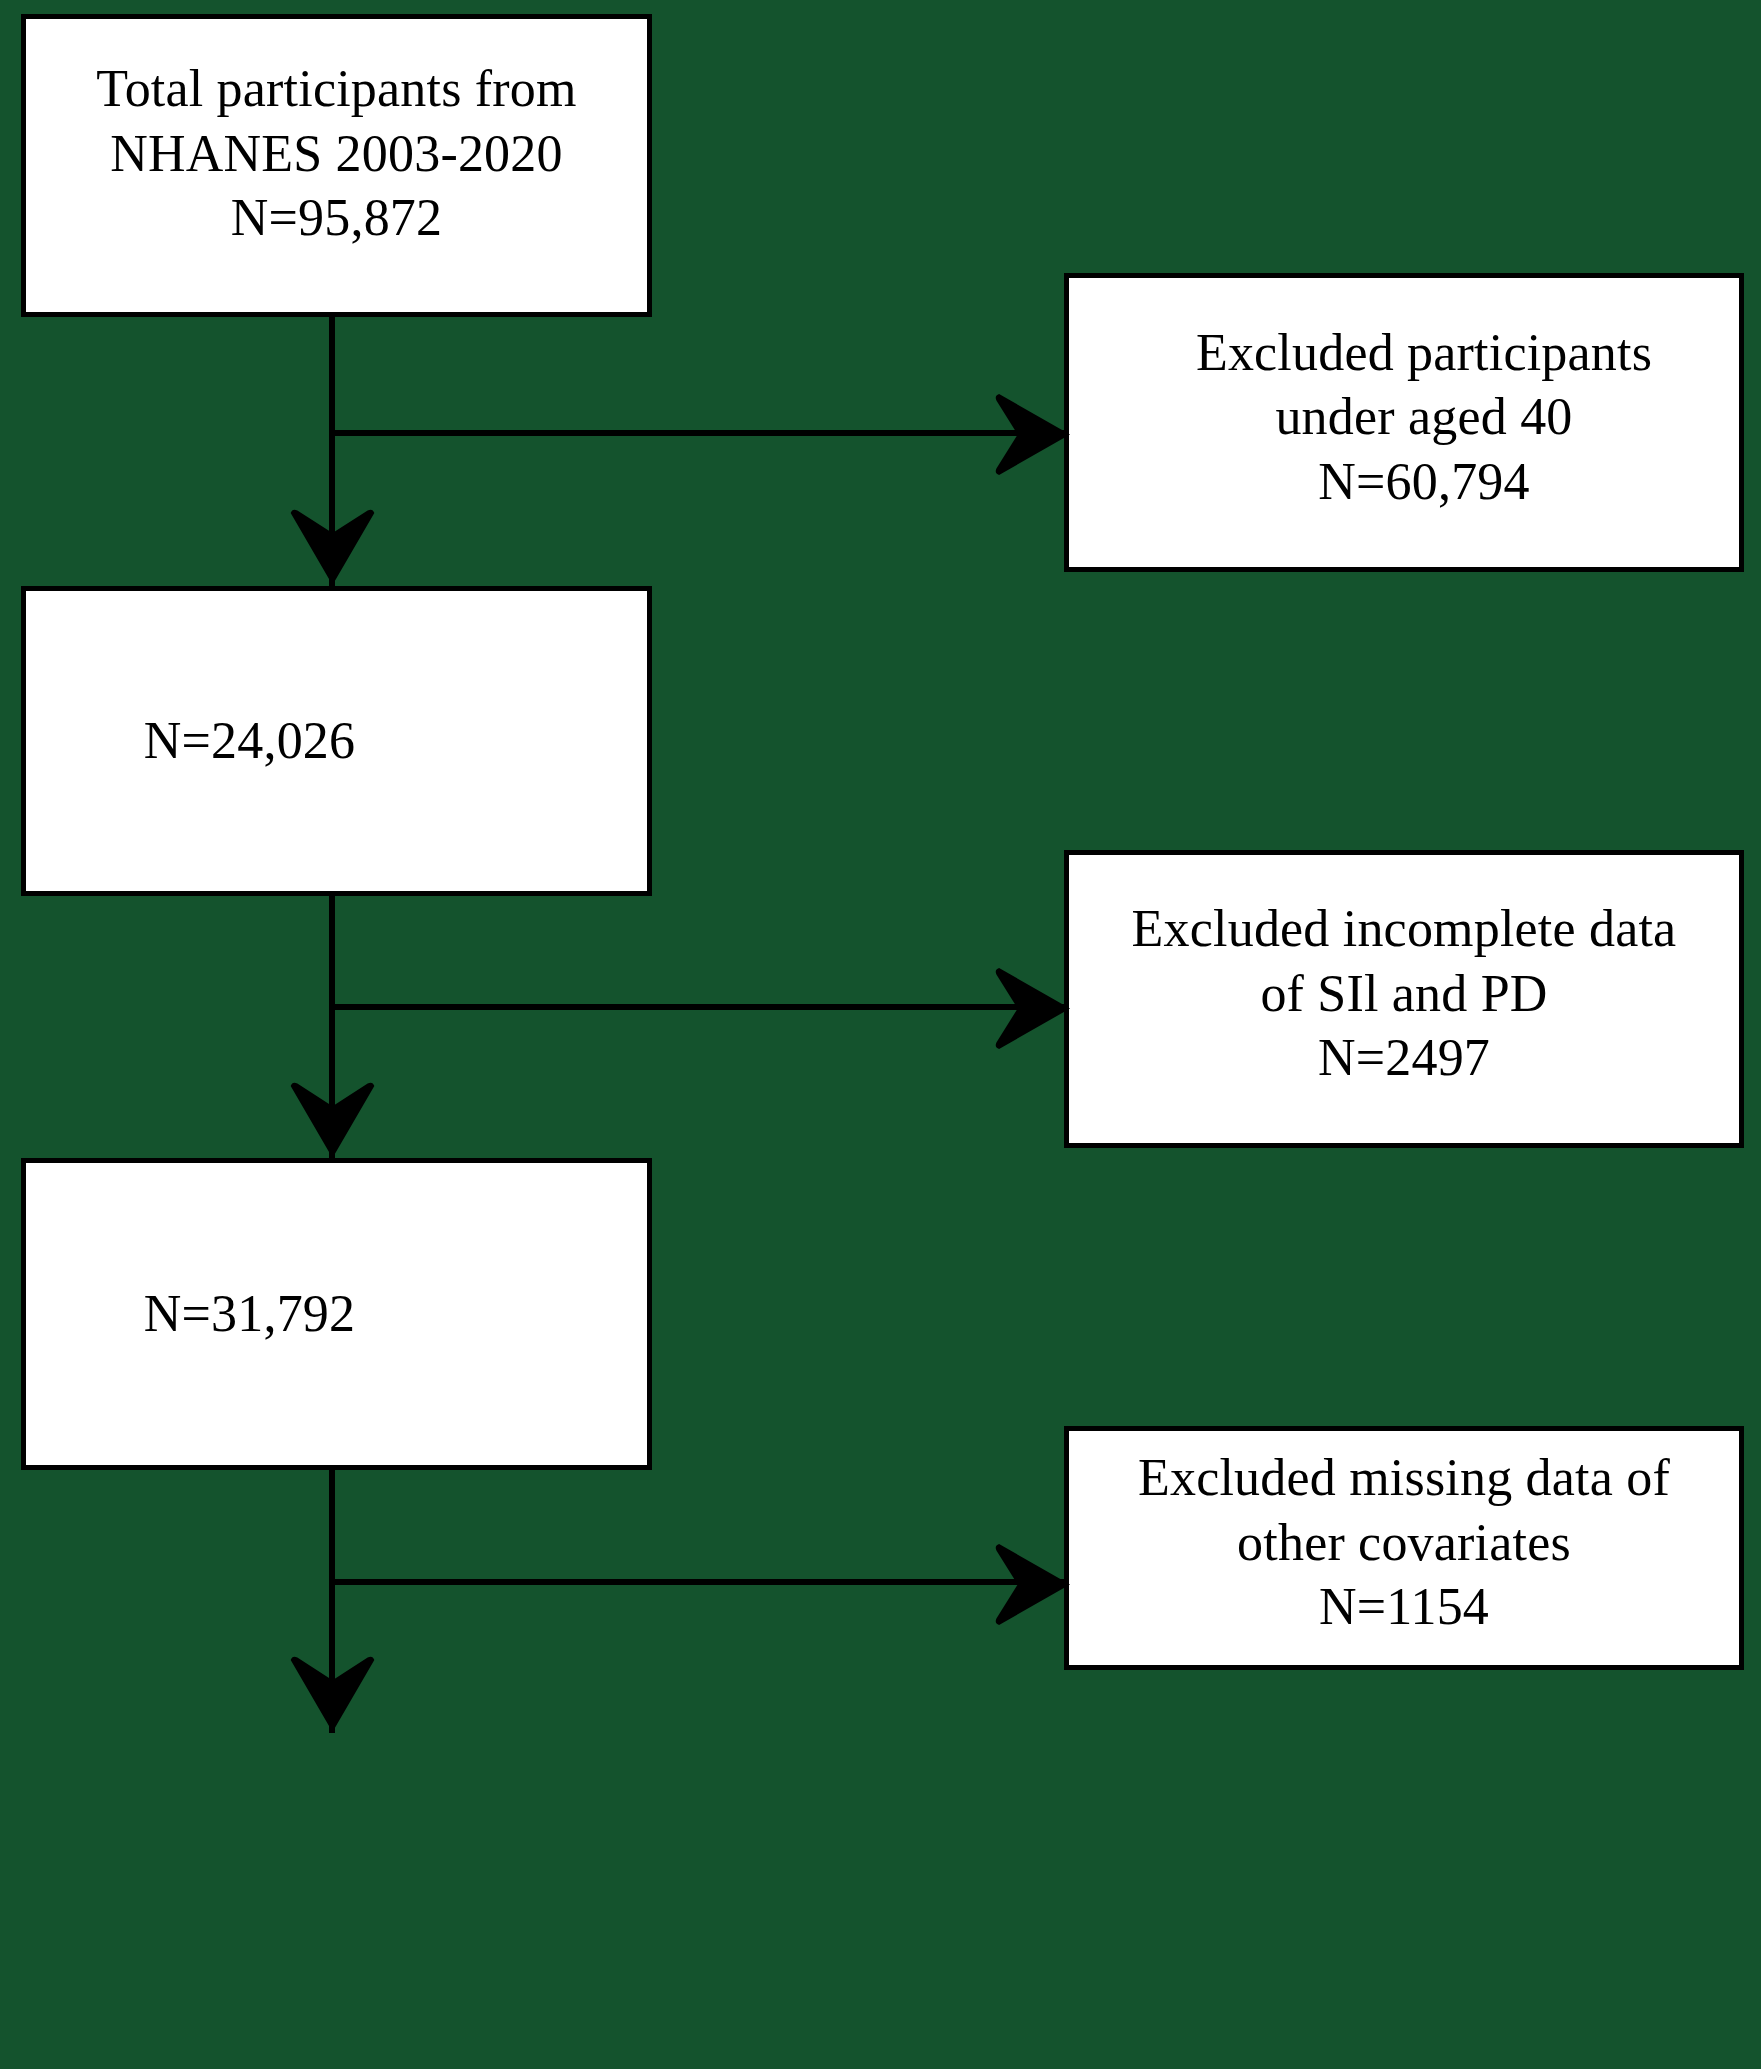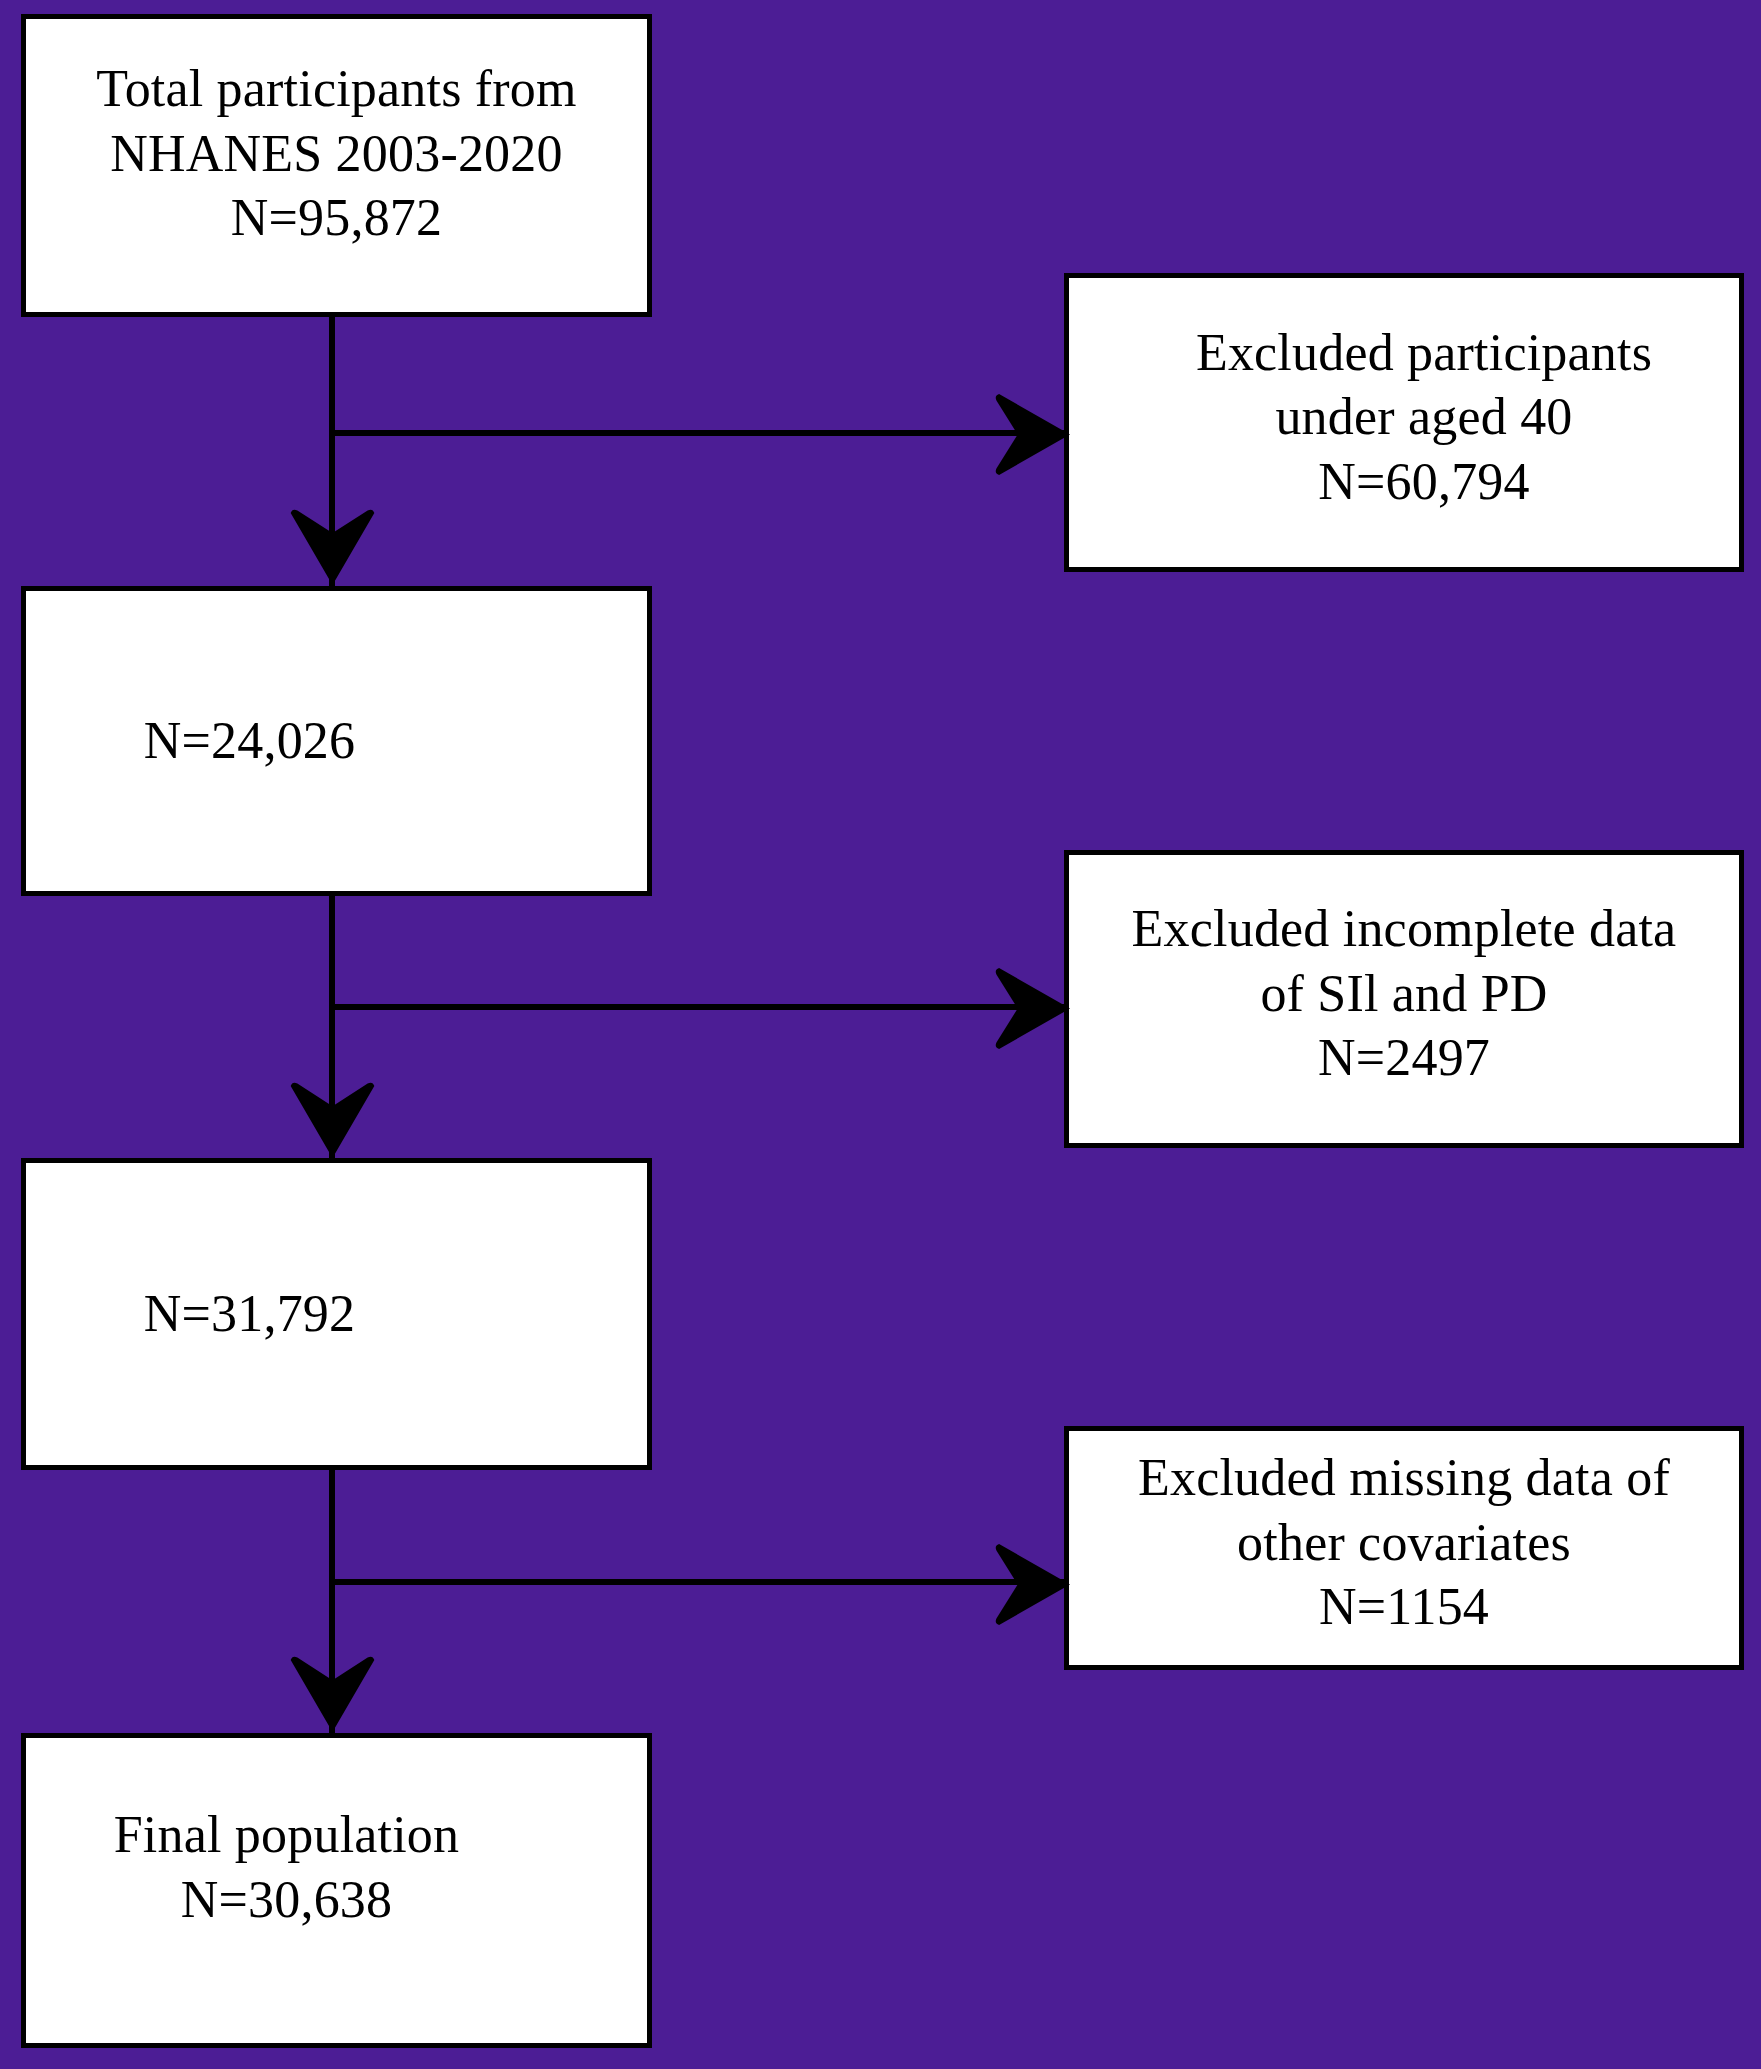--- a/index.html
+++ b/index.html
@@ -5,21 +5,21 @@
 <style>
   html, body {
     margin: 0;
     padding: 0;
     background: #ffffff;
   }
   #canvas {
     position: relative;
     width: 1761px;
     height: 2069px;
-    background: #4c1d95;
+    background: #14532d;
     overflow: hidden;
     font-family: "Liberation Serif", "DejaVu Serif", serif;
     color: #000000;
   }
   .flow-box {
     position: absolute;
     box-sizing: border-box;
     border: 5px solid #000000;
     background: #ffffff;
     display: flex;
@@ -127,24 +127,20 @@
   <div class="flow-box" id="box-n31792">
     <div class="box-text">N=31,792</div>
   </div>
 
   <div class="flow-box excl" id="box-excl-cov">
     <div class="box-text">Excluded missing data of
 other covariates
 N=1154</div>
   </div>
 
-  <div class="flow-box" id="box-final">
-    <div class="box-text">Final population
-N=30,638</div>
-  </div>
 
   <div class="v-line" id="vline-1"></div>
   <div class="h-line" id="hline-1"></div>
 
   <div class="arrow-down" id="arrowhead-down-1">
     <svg width="87" height="82" viewBox="0 0 104 98" style="margin-left:-40px;">
       <path d="M 52 98 L 2 12 Q 4 6 10 9 L 52 36 L 94 9 Q 100 6 102 12 Z" fill="#000000"></path>
     </svg>
   </div>
   <div class="arrow-right" id="arrowhead-right-1">

